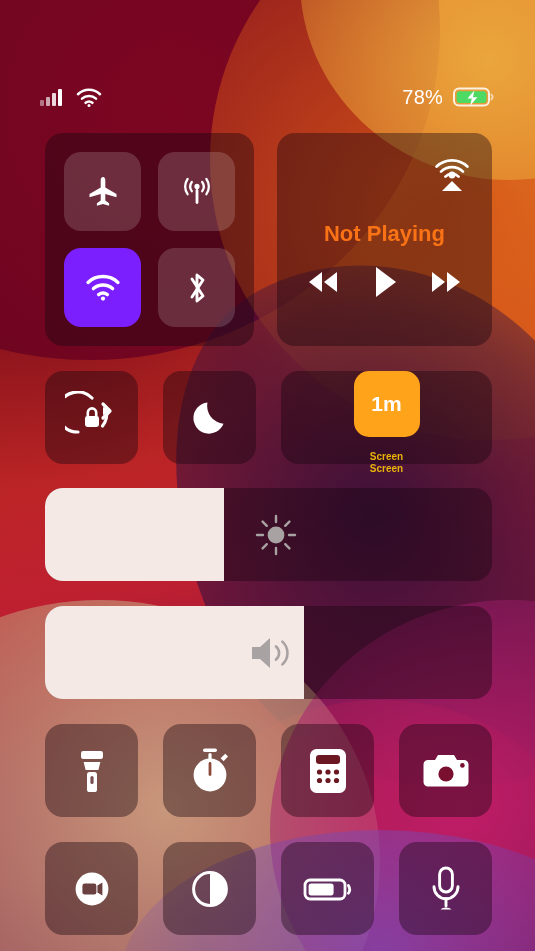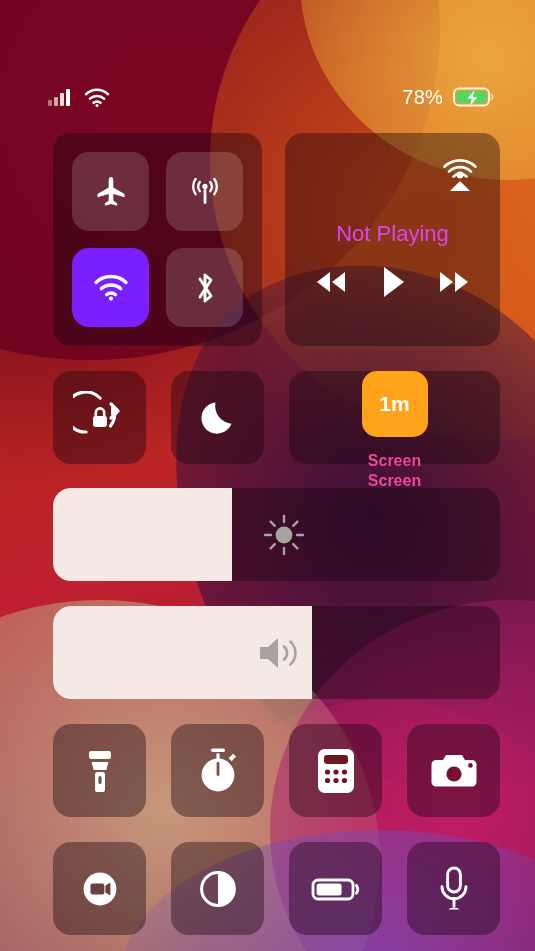--- a/index.html
+++ b/index.html
@@ -75,21 +75,20 @@
     left: 180px; top: 700px;
     width: 400px; height: 320px;
     background: radial-gradient(circle at 45% 45%, rgba(190,28,52,.75) 0%, rgba(180,26,52,.3) 58%, rgba(180,26,52,0) 100%);
   }
 
   
   #control-center {
     position: absolute;
     inset: 0;
     padding: 0 40px;
-    margin-left: 8px;
   }
 
   .status-bar {
     position: absolute;
     left: 40px; right: 40px;
     top: 80px;
     height: 34px;
     display: flex;
     align-items: center;
     justify-content: space-between;
@@ -124,22 +123,22 @@
     background: rgba(255,255,255,0.16);
     display: flex; align-items: center; justify-content: center;
   }
   .toggle.active { background: #7b1fff; }
 
   
   #media-panel { left: 277px; top: 133px; width: 215px; height: 213px; }
   #airplay-icon { position: absolute; right: 16px; top: 14px; }
   #now-playing-title {
     position: absolute; left: 0; right: 0; top: 88px;
-    text-align: center; color: #d946ef;
-    font-size: 22px; font-weight: 400;
+    text-align: center; color: #f97316;
+    font-size: 22px; font-weight: 700;
   }
   .media-controls {
     position: absolute; left: 18px; right: 18px; top: 132px;
     display: flex; align-items: center; justify-content: space-between;
     padding: 0 8px;
   }
   .media-btn { display: flex; align-items: center; justify-content: center; }
 
   
   #rotation-lock-panel { left: 45px; top: 371px; width: 93px; height: 93px; }
@@ -154,21 +153,21 @@
     flex-direction: column;
   }
   #timeout-badge {
     width: 66px; height: 66px; flex: 0 0 66px;
     border-radius: 15px;
     background: #ffa31a;
     display: flex; align-items: center; justify-content: center;
     color: #fff; font-size: 21px; font-weight: 700;
   }
   #screen-timeout-label {
-    color: #ec4899; font-size: 16px; font-weight: 600;
+    color: #eab308; font-size: 10px; font-weight: 600;
     line-height: 1.22; text-align: center; flex: 1;
   }
 
   
   .slider {
     position: absolute;
     left: 45px; width: 447px; height: 93px;
     border-radius: 18px;
     background: rgba(22, 4, 14, 0.40);
     overflow: hidden;

